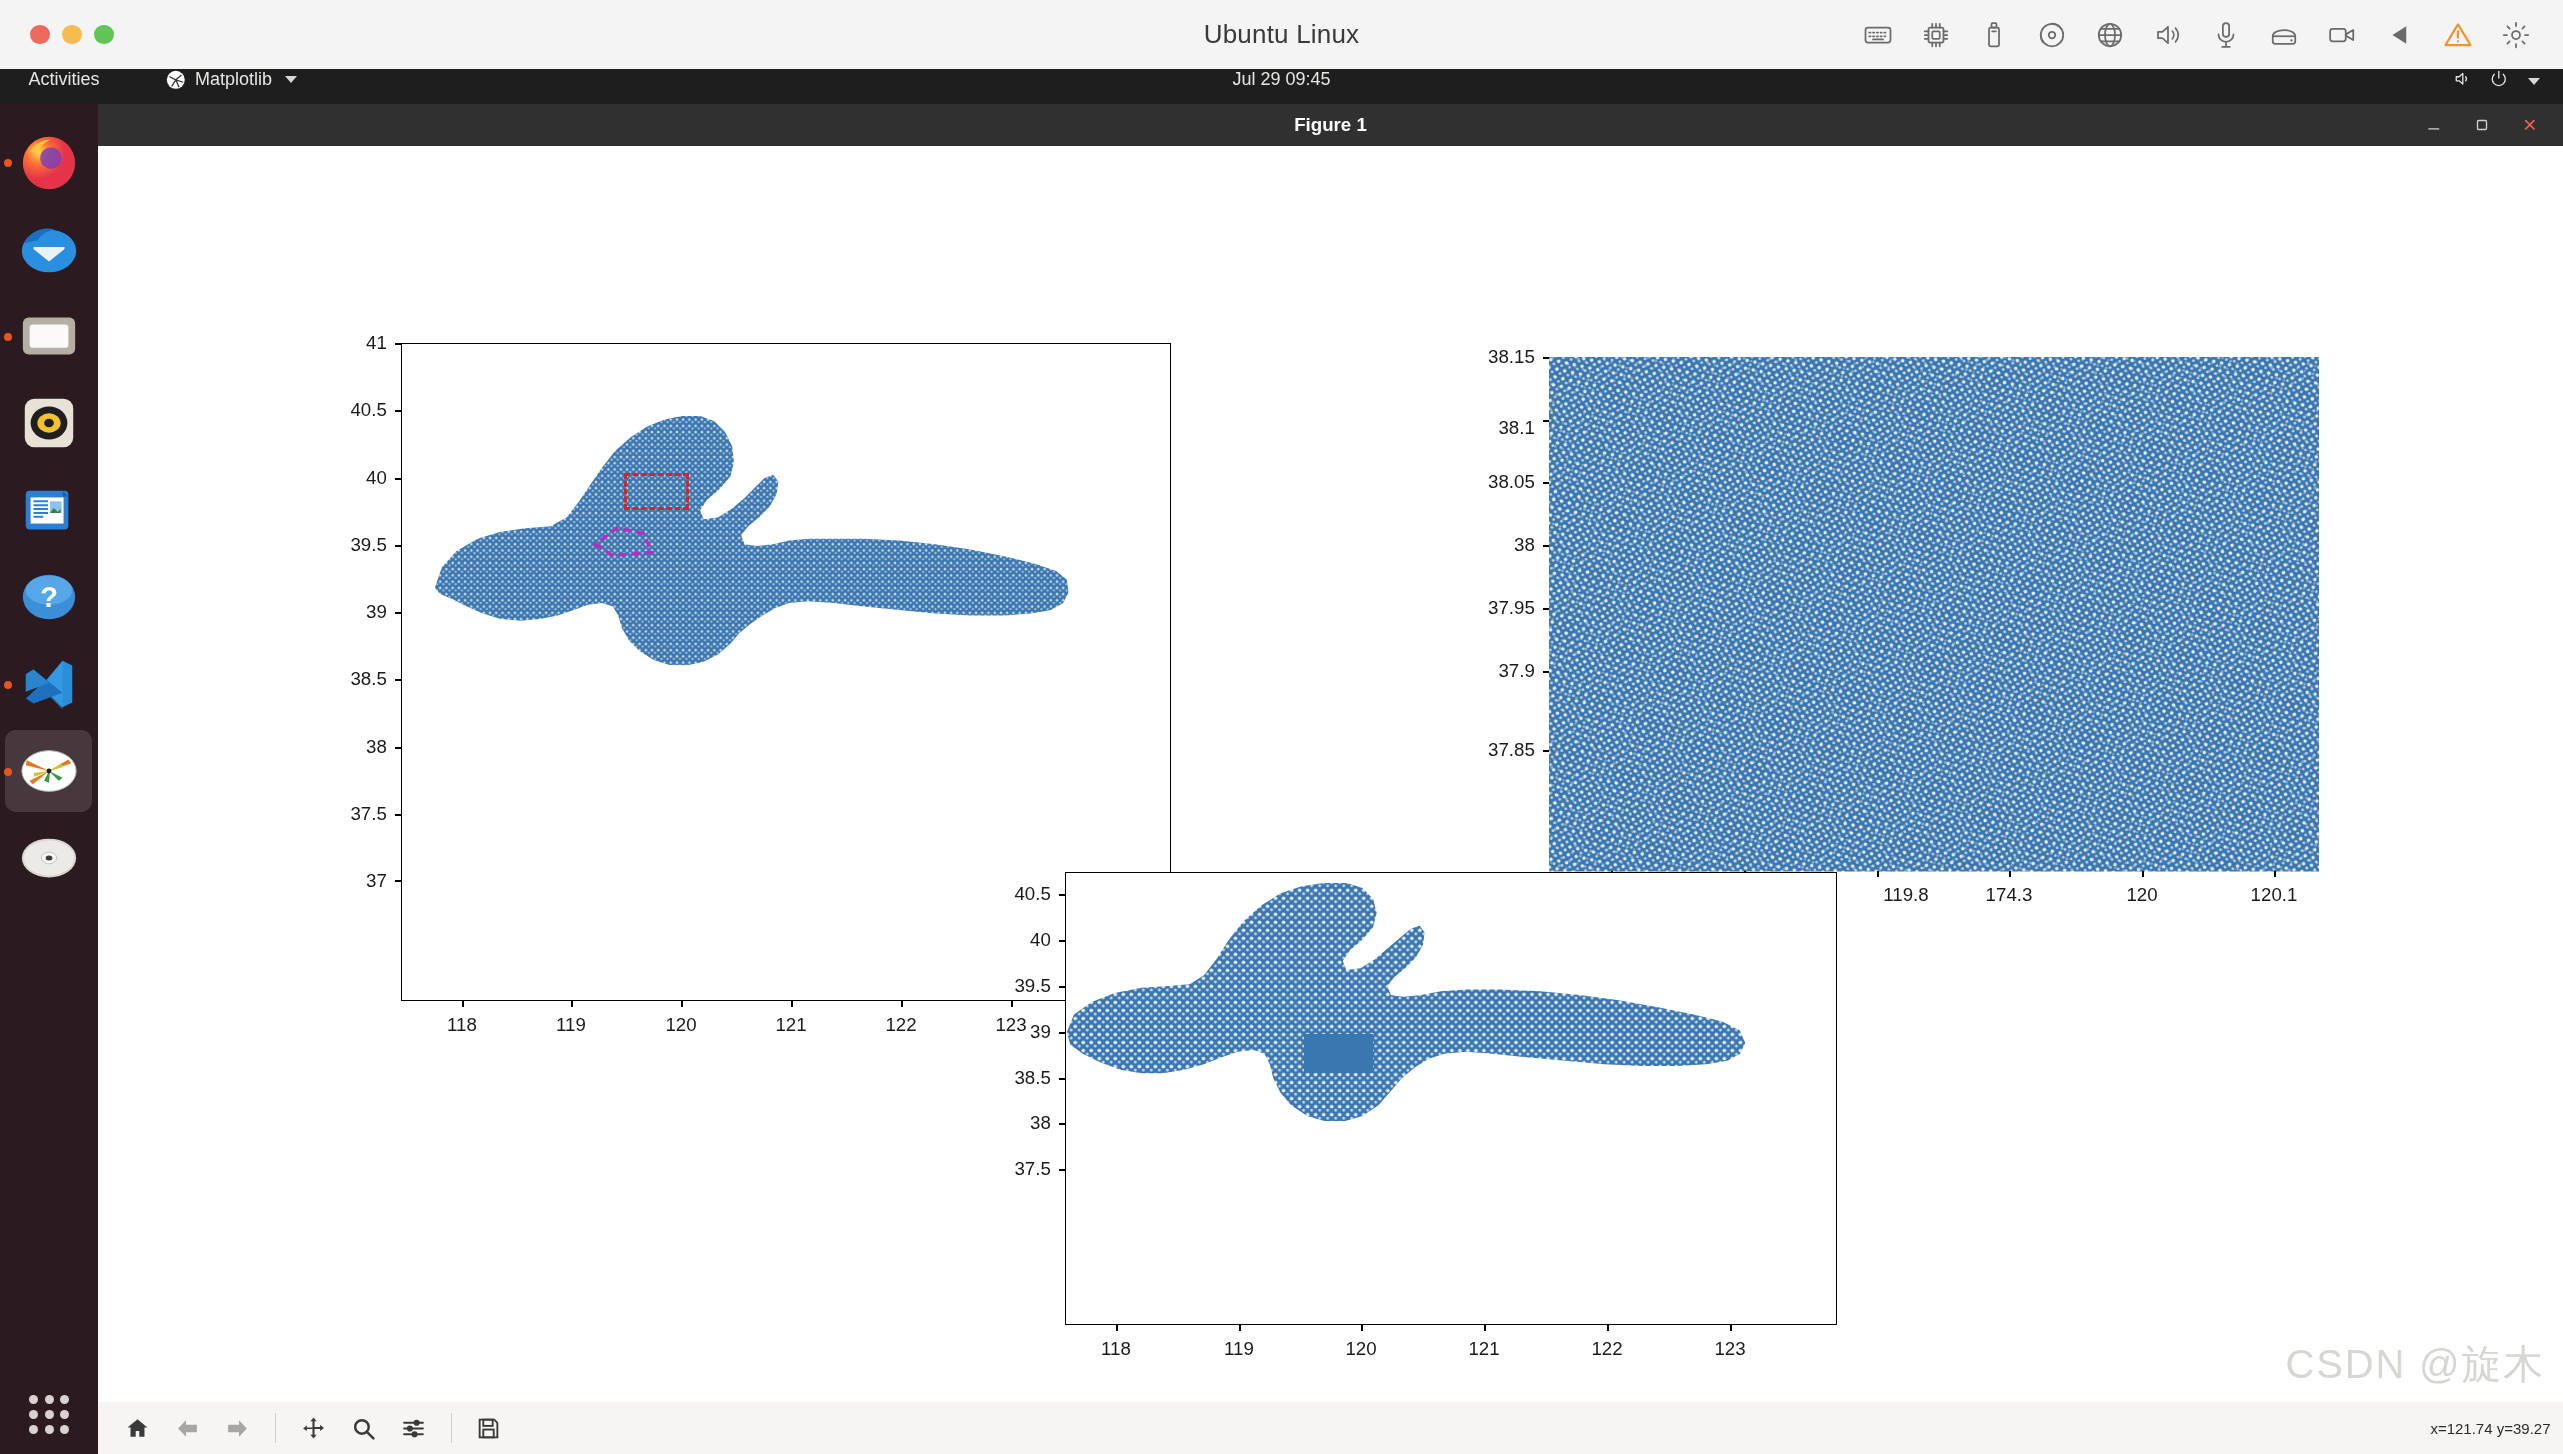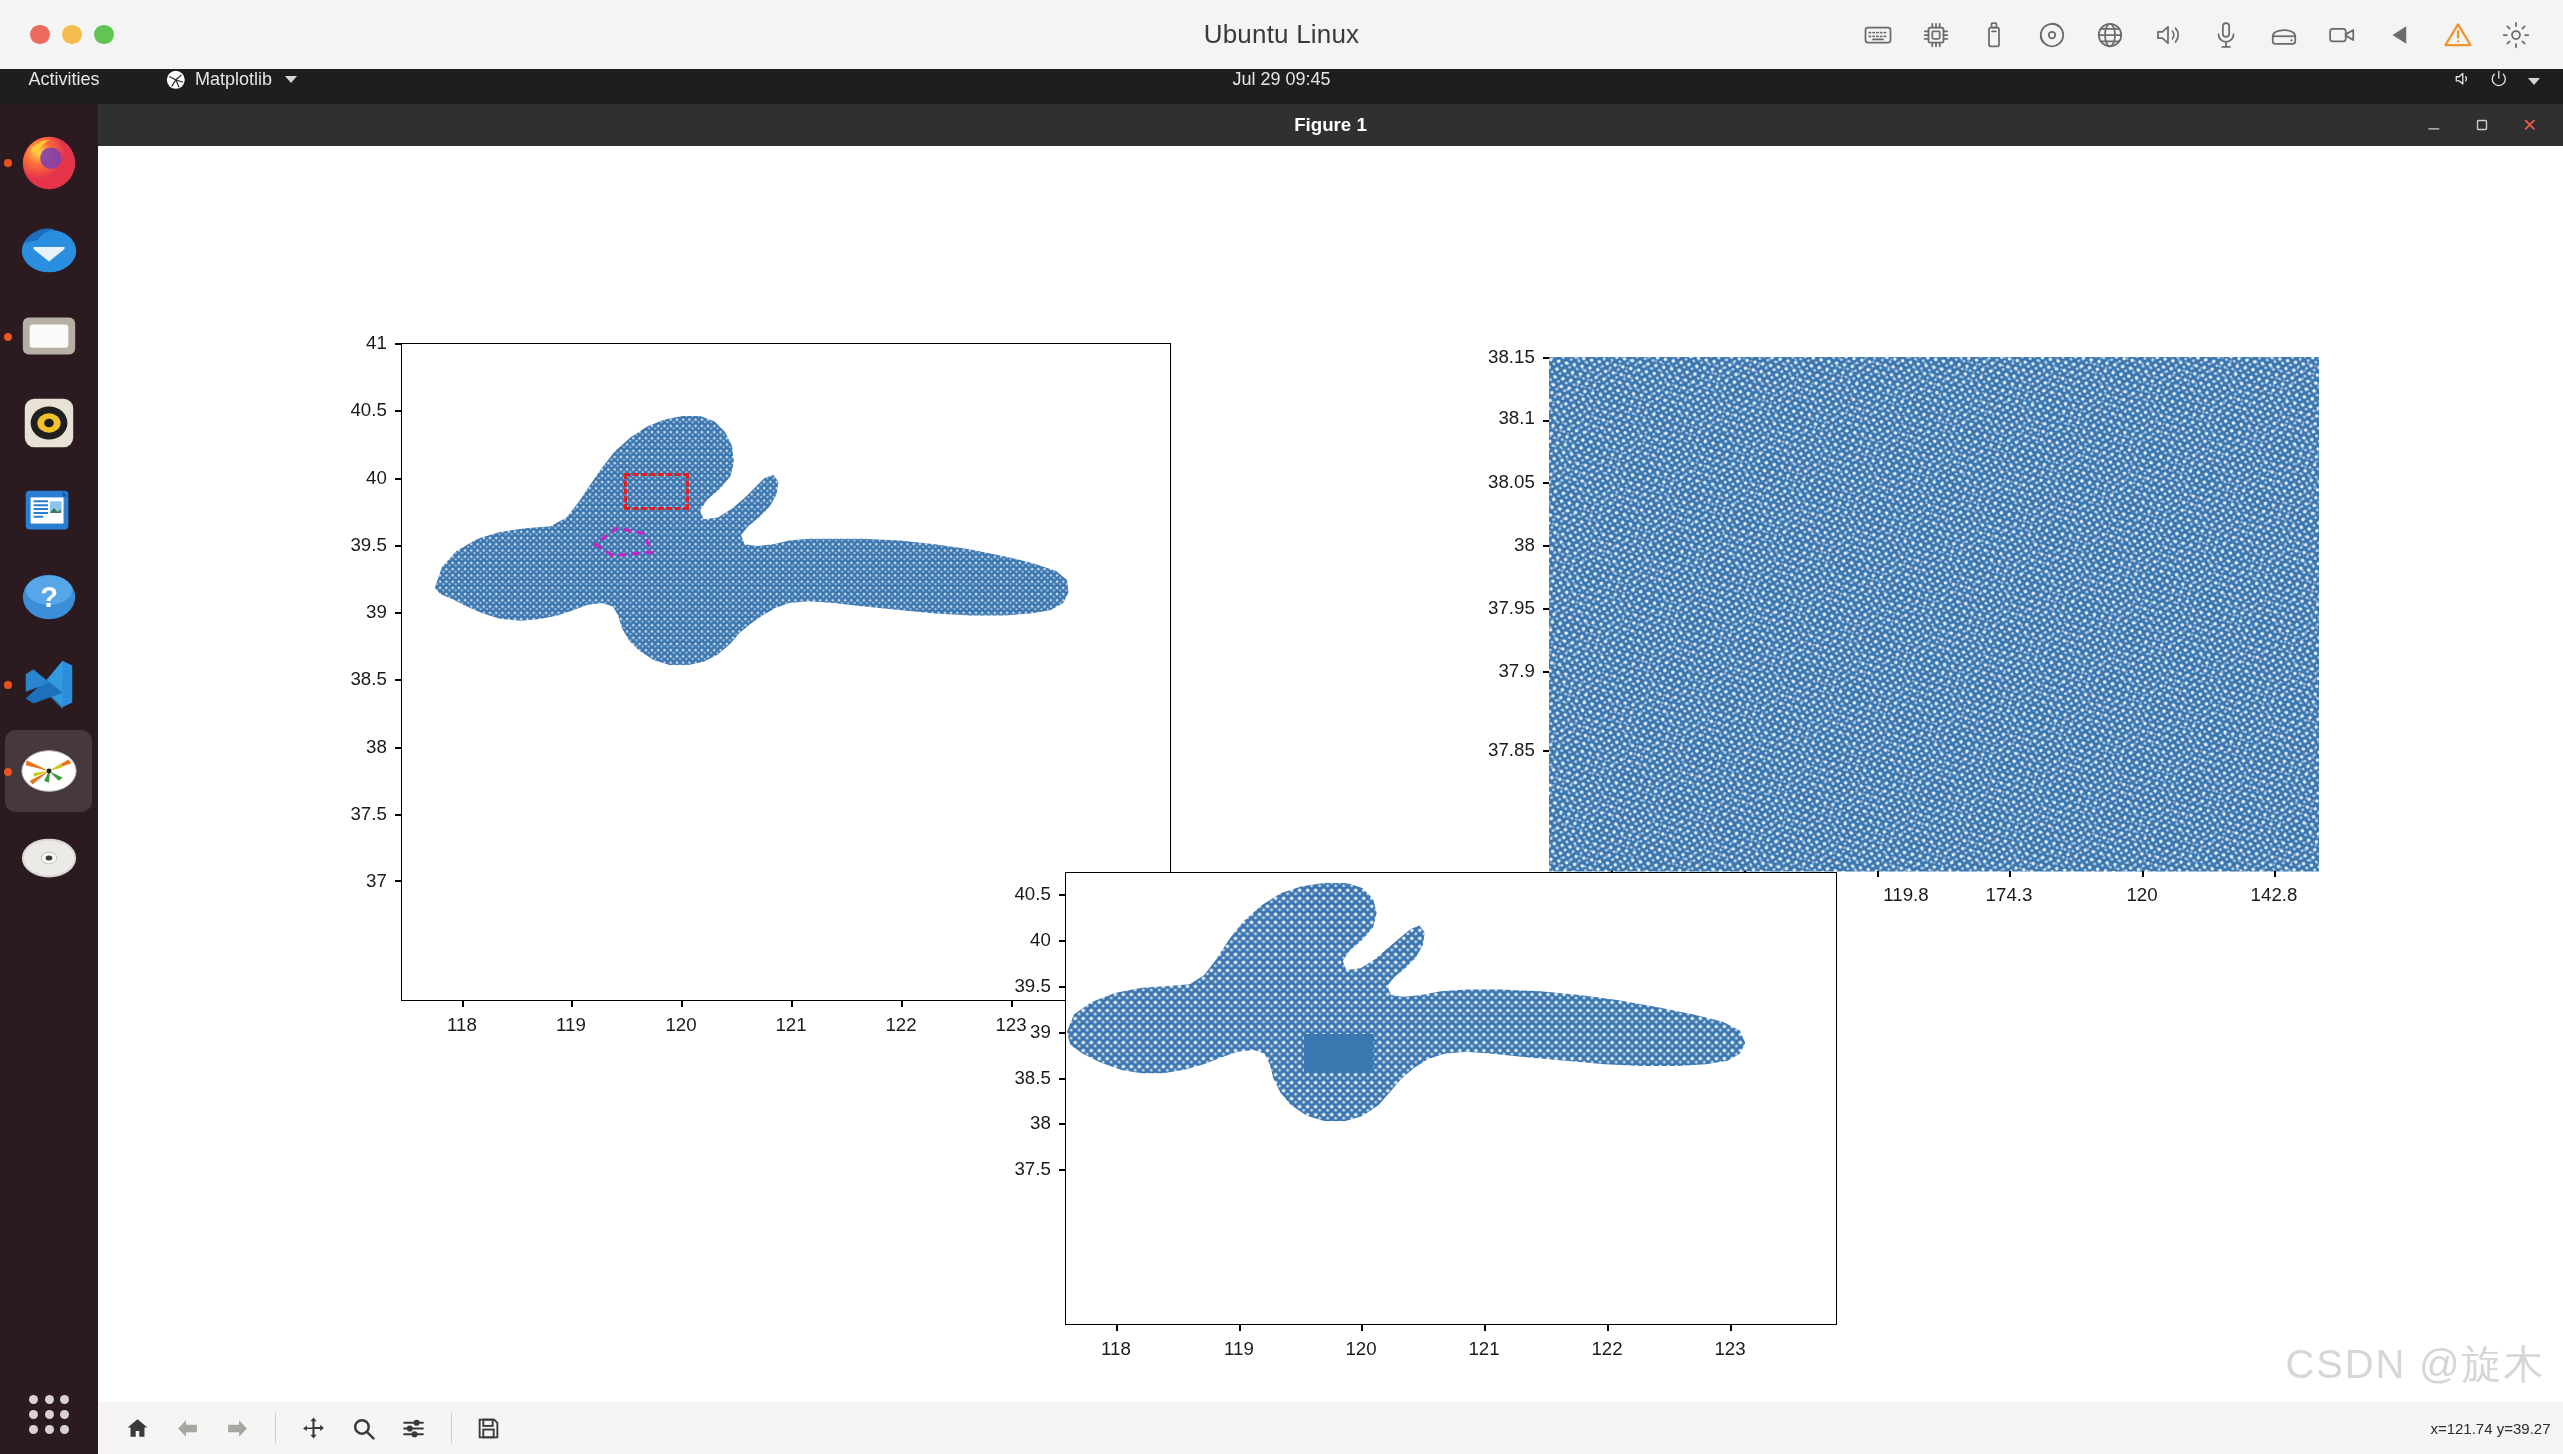--- a/index.html
+++ b/index.html
@@ -458,40 +458,40 @@
             <rect width="13" height="13" fill="none"></rect>
             <circle cx="3" cy="3" r="1.6" fill="#ffffff" opacity=".4"></circle>
             <circle cx="9" cy="9" r="1.3" fill="#ffffff" opacity=".35"></circle>
           </pattern>
         </defs>
         <rect x="0" y="0" width="865" height="578" fill="url(#meshpat2)"></rect>
         <rect x="0" y="0" width="865" height="578" fill="url(#meshpat2b)"></rect>
       </svg>
 
       <span class="tick-y" style="right:calc(100% + 14.2px); top:0px;">38.15</span>
-      <span class="tick-y" style="right:calc(100% + 14.2px); top:61px;">38.1</span>
+      <span class="tick-y" style="right:calc(100% + 14.2px); top:71px;">38.1</span>
       <span class="tick-y" style="right:calc(100% + 14.2px); top:125px;">38.05</span>
       <span class="tick-y" style="right:calc(100% + 14.2px); top:188px;">38</span>
       <span class="tick-y" style="right:calc(100% + 14.2px); top:251px;">37.95</span>
       <span class="tick-y" style="right:calc(100% + 14.2px); top:314px;">37.9</span>
       <span class="tick-y" style="right:calc(100% + 14.2px); top:393px;">37.85</span>
       <span class="tickmark-y" style="left:-6.2px; top:0px;"></span>
       <span class="tickmark-y" style="left:-6.2px; top:63px;"></span>
       <span class="tickmark-y" style="left:-6.2px; top:125px;"></span>
       <span class="tickmark-y" style="left:-6.2px; top:188px;"></span>
       <span class="tickmark-y" style="left:-6.2px; top:251px;"></span>
       <span class="tickmark-y" style="left:-6.2px; top:314px;"></span>
       <span class="tickmark-y" style="left:-6.2px; top:393px;"></span>
 
       <span class="tick-x" style="left:62px; top:calc(100% + 12.5px);">119.6</span>
       <span class="tick-x" style="left:195px; top:calc(100% + 12.5px);">119.7</span>
       <span class="tick-x" style="left:328px; top:calc(100% + 12.5px);margin-left:29px;">119.8</span>
       <span class="tick-x" style="left:460px; top:calc(100% + 12.5px);">174.3</span>
       <span class="tick-x" style="left:593px; top:calc(100% + 12.5px);">120</span>
-      <span class="tick-x" style="left:725px; top:calc(100% + 12.5px);">142.8</span>
+      <span class="tick-x" style="left:725px; top:calc(100% + 12.5px);">120.1</span>
       <span class="tickmark-x" style="left:62px; top:100%;"></span>
       <span class="tickmark-x" style="left:195px; top:100%;"></span>
       <span class="tickmark-x" style="left:328px; top:100%;"></span>
       <span class="tickmark-x" style="left:460px; top:100%;"></span>
       <span class="tickmark-x" style="left:593px; top:100%;"></span>
       <span class="tickmark-x" style="left:725px; top:100%;"></span>
     </div>
 
     <div class="axes" style="left:967px; top:726px; width:772px; height:453px;">
       <div class="axes-frame"></div>

